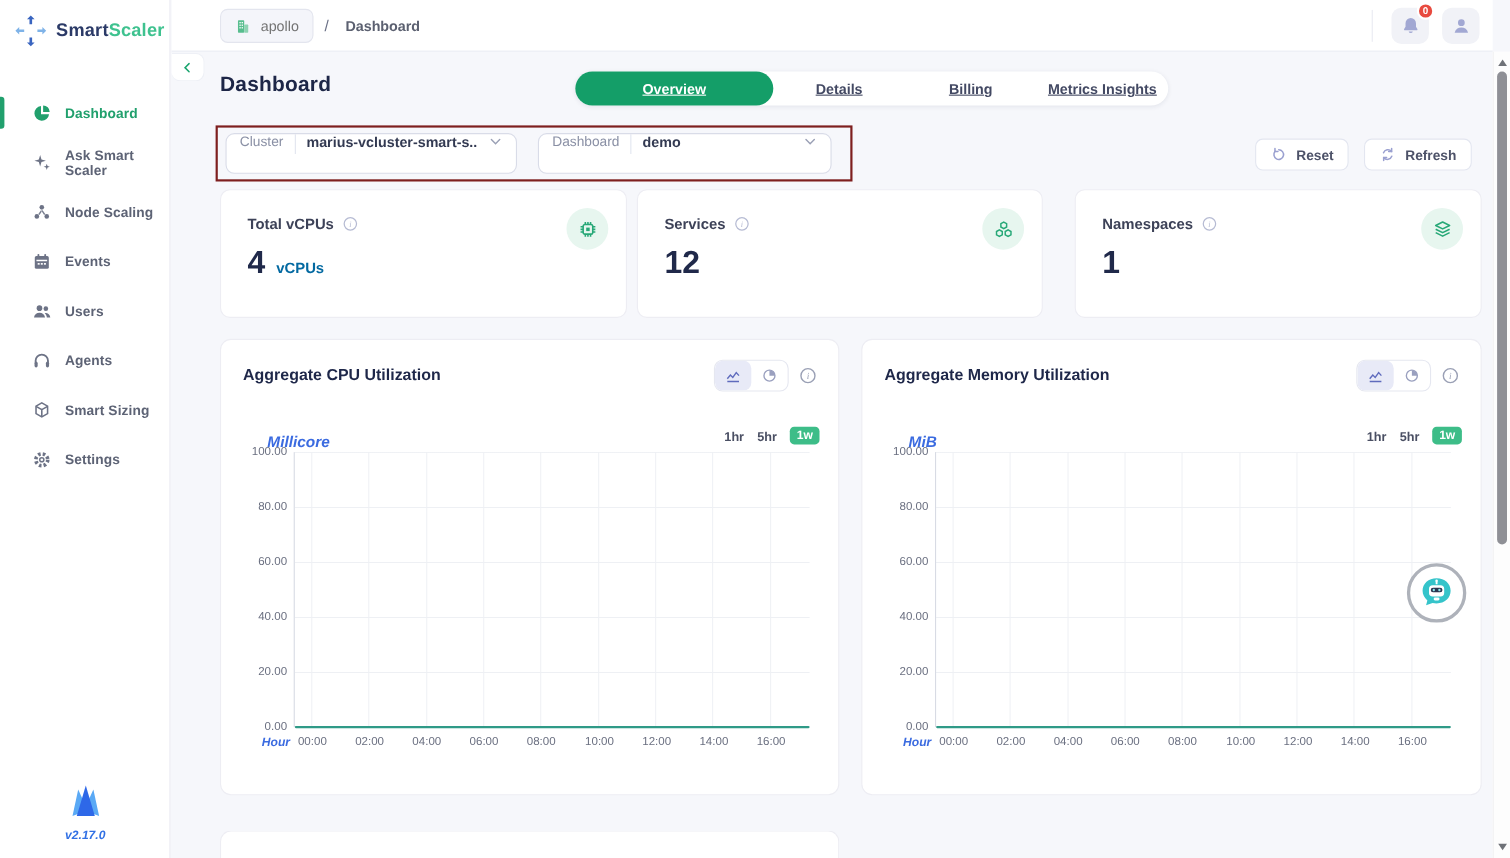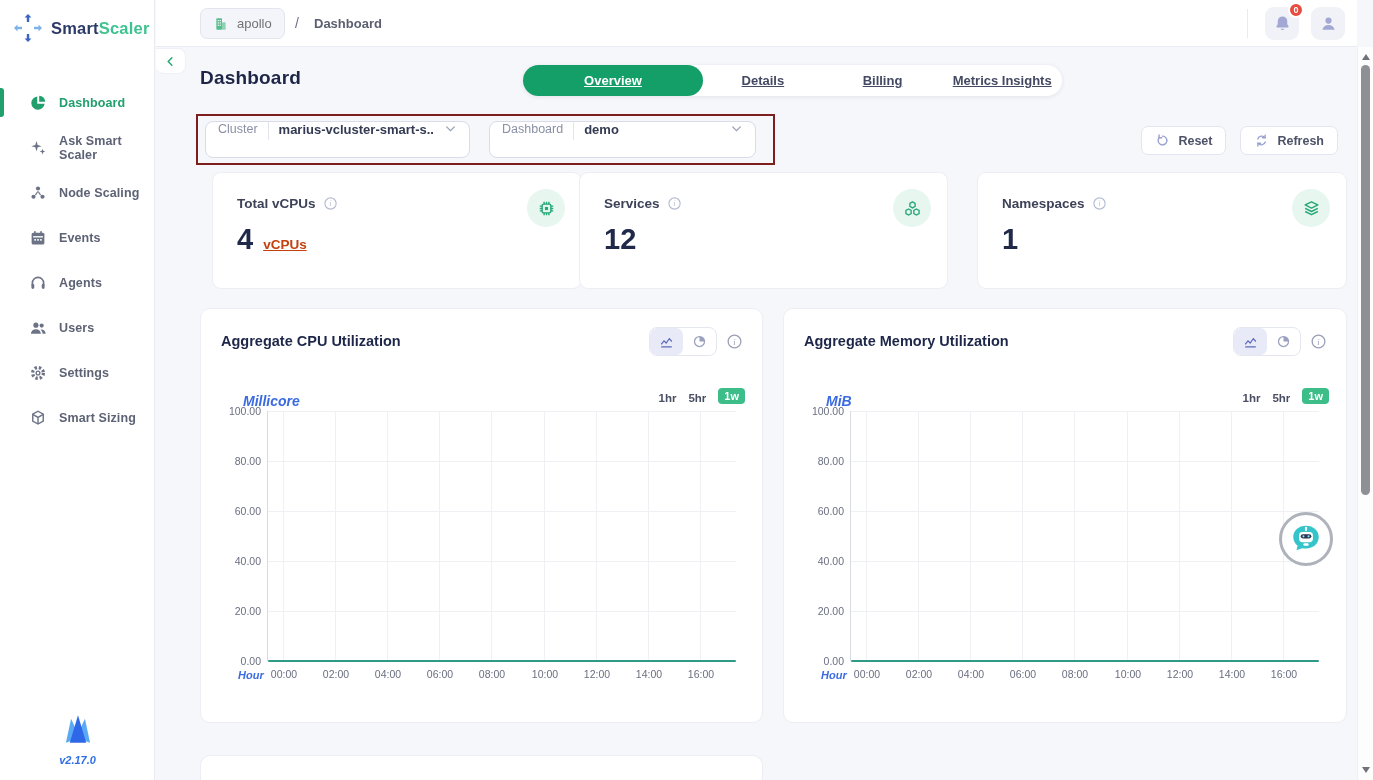--- a/index.html
+++ b/index.html
@@ -51,28 +51,28 @@
   .sel-div { width:1px; height:18px; background:#e2e5ef; }
   .sel-value { font-size:13px; font-weight:700; color:#333a52; white-space:nowrap; overflow:hidden; }
   .sel-chev { margin-left:auto; color:#9aa0b5; display:flex; }
 
   .top-actions { position:absolute; top:79px; right:19px; display:flex; gap:14px; }
   .btn { height:29px; display:flex; align-items:center; gap:8px; padding:0 13px; background:#fff; border:1px solid #e3e6f0; border-radius:7px; font-size:12.5px; font-weight:600; color:#4d5268; cursor:pointer; }
   .btn .bicon { color:#9aa0d0; display:flex; }
 
   
   .stat-card { position:absolute; top:125px; height:117px; background:#fff; border:1px solid #ededf3; border-radius:9px; }
-  .stat-0 { left:56px; width:370px; } .stat-1 { left:423px; width:369px; } .stat-2 { left:821px; width:370px; }
+  .stat-0 { left:44px; width:370px; } .stat-1 { left:423px; width:369px; } .stat-2 { left:821px; width:370px; }
   .stat-head { position:absolute; left:24px; top:23px; display:flex; align-items:center; gap:7px; }
   .stat-label { font-size:13.5px; font-weight:600; color:#3d4258; }
   .info-i { color:#b6bbd3; display:flex; cursor:pointer; }
   .stat-circle { position:absolute; right:16px; top:16px; width:38px; height:38px; border-radius:50%; background:#e7f6ef; display:flex; align-items:center; justify-content:center; color:#27a877; }
   .stat-valrow { position:absolute; left:24px; top:50px; display:flex; align-items:baseline; gap:10px; }
   .stat-value { font-size:29px; font-weight:800; color:#20294a; }
-  .stat-unit { font-size:13.5px; font-weight:700; color:#c2410c;text-decoration:underline; }
+  .stat-unit { font-size:13.5px; font-weight:700; color:#0369a1; }
 
   
   .chart-card { position:absolute; top:261px; height:415px; background:#fff; border:1px solid #ededf3; border-radius:10px; }
   .chart-0 { left:44px; width:563px; } .chart-1 { left:627px; width:564px; }
   .chart-title { position:absolute; left:20px; top:24px; font-size:14.5px; font-weight:700; color:#1e2749; }
   .view-toggle { position:absolute; top:18px; right:45px; width:68px; height:29px; background:#fff; border:1px solid #e5e7f0; border-radius:8px; display:flex; overflow:hidden; }
   .seg { flex:1; display:flex; align-items:center; justify-content:center; color:#9aa0bf; cursor:pointer; }
   .seg.active { background:#e8eaf7; color:#5f6bbd; border-radius:7px; }
   .chart-info { position:absolute; top:24px; right:19px; color:#9aa0b5; display:flex; cursor:pointer; }
   .ranges { position:absolute; top:69px; right:17px; display:flex; align-items:flex-end; gap:12px; font-size:11.5px; font-weight:600; color:#4a4f63;margin-top:10px; }
@@ -156,57 +156,57 @@
               <rect x="5.5" y="9.5" width="13" height="1.8" fill="#fff"></rect>
               <rect x="7" y="13.5" width="2.4" height="2" fill="#fff"></rect>
               <rect x="10.8" y="13.5" width="2.4" height="2" fill="#fff"></rect>
               <rect x="14.6" y="13.5" width="2.4" height="2" fill="#fff"></rect>
             </svg>
         </span>
         <span class="nlabel">Events</span>
       </div>
       <div class="nav-item">
         <span class="nicon">
-          <svg width="18" height="18" viewBox="0 0 24 24">
-              <path d="M4.5 14.5V12a7.5 7.5 0 0 1 15 0v2.5" fill="none" stroke="currentColor" stroke-width="2.2"></path>
-              <rect x="3.2" y="13" width="3.8" height="7" rx="1.9" fill="currentColor"></rect>
-              <rect x="17" y="13" width="3.8" height="7" rx="1.9" fill="currentColor"></rect>
-            </svg>
-        </span>
-        <span class="nlabel">Agents</span>
-      </div>
-      <div class="nav-item">
-        <span class="nicon">
           <svg width="18" height="18" viewBox="0 0 24 24" fill="currentColor">
               <circle cx="9.2" cy="8.2" r="3.4"></circle>
               <path d="M2.5 19.5c.5-3.8 3.2-5.8 6.7-5.8s6.2 2 6.7 5.8z"></path>
               <circle cx="16.9" cy="8.8" r="2.8"></circle>
               <path d="M17.3 14c2.9.4 4.6 2.4 5 5.5h-4.2c-.3-2.3-1.2-4.2-2.6-5.1.6-.3 1.2-.4 1.8-.4z"></path>
             </svg>
         </span>
         <span class="nlabel">Users</span>
       </div>
       <div class="nav-item">
         <span class="nicon">
           <svg width="18" height="18" viewBox="0 0 24 24">
+              <path d="M4.5 14.5V12a7.5 7.5 0 0 1 15 0v2.5" fill="none" stroke="currentColor" stroke-width="2.2"></path>
+              <rect x="3.2" y="13" width="3.8" height="7" rx="1.9" fill="currentColor"></rect>
+              <rect x="17" y="13" width="3.8" height="7" rx="1.9" fill="currentColor"></rect>
+            </svg>
+        </span>
+        <span class="nlabel">Agents</span>
+      </div>
+      <div class="nav-item">
+        <span class="nicon">
+          <svg width="18" height="18" viewBox="0 0 24 24" fill="none" stroke="currentColor" stroke-width="1.9">
+              <path d="M12 3l7 4v9l-7 4-7-4V7z"></path>
+              <path d="M5 7.2l7 4 7-4M12 11.2V20"></path>
+            </svg>
+        </span>
+        <span class="nlabel">Smart Sizing</span>
+      </div>
+      <div class="nav-item">
+        <span class="nicon">
+          <svg width="18" height="18" viewBox="0 0 24 24">
               <circle cx="12" cy="12" r="7.2" fill="none" stroke="currentColor" stroke-width="4.4" stroke-dasharray="3.1 2.6"></circle>
               <circle cx="12" cy="12" r="3.4" fill="currentColor"></circle>
               <circle cx="12" cy="12" r="1.6" fill="#fff"></circle>
             </svg>
         </span>
         <span class="nlabel">Settings</span>
-      </div>
-      <div class="nav-item">
-        <span class="nicon">
-          <svg width="18" height="18" viewBox="0 0 24 24" fill="none" stroke="currentColor" stroke-width="1.9">
-              <path d="M12 3l7 4v9l-7 4-7-4V7z"></path>
-              <path d="M5 7.2l7 4 7-4M12 11.2V20"></path>
-            </svg>
-        </span>
-        <span class="nlabel">Smart Sizing</span>
       </div>
     </nav>
 
     <div class="side-bottom">
       <span style="display:inline-flex">
         <svg width="44" height="38" viewBox="0 0 48 44">
           <polygon points="10,38 16,10 26,32" fill="#5aa9f5"></polygon>
           <polygon points="38,38 32,10 22,32" fill="#5aa9f5"></polygon>
           <polygon points="14.5,38 24,6 33.5,38" fill="#2e68e8"></polygon>
         </svg>

